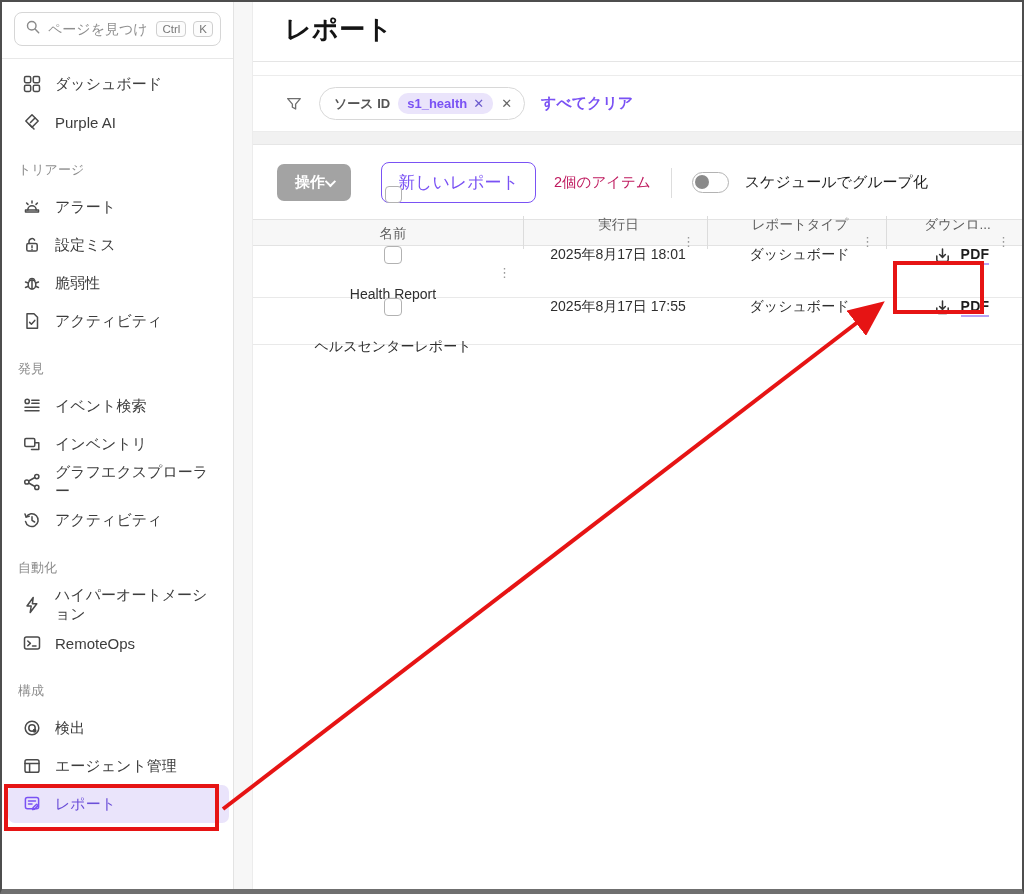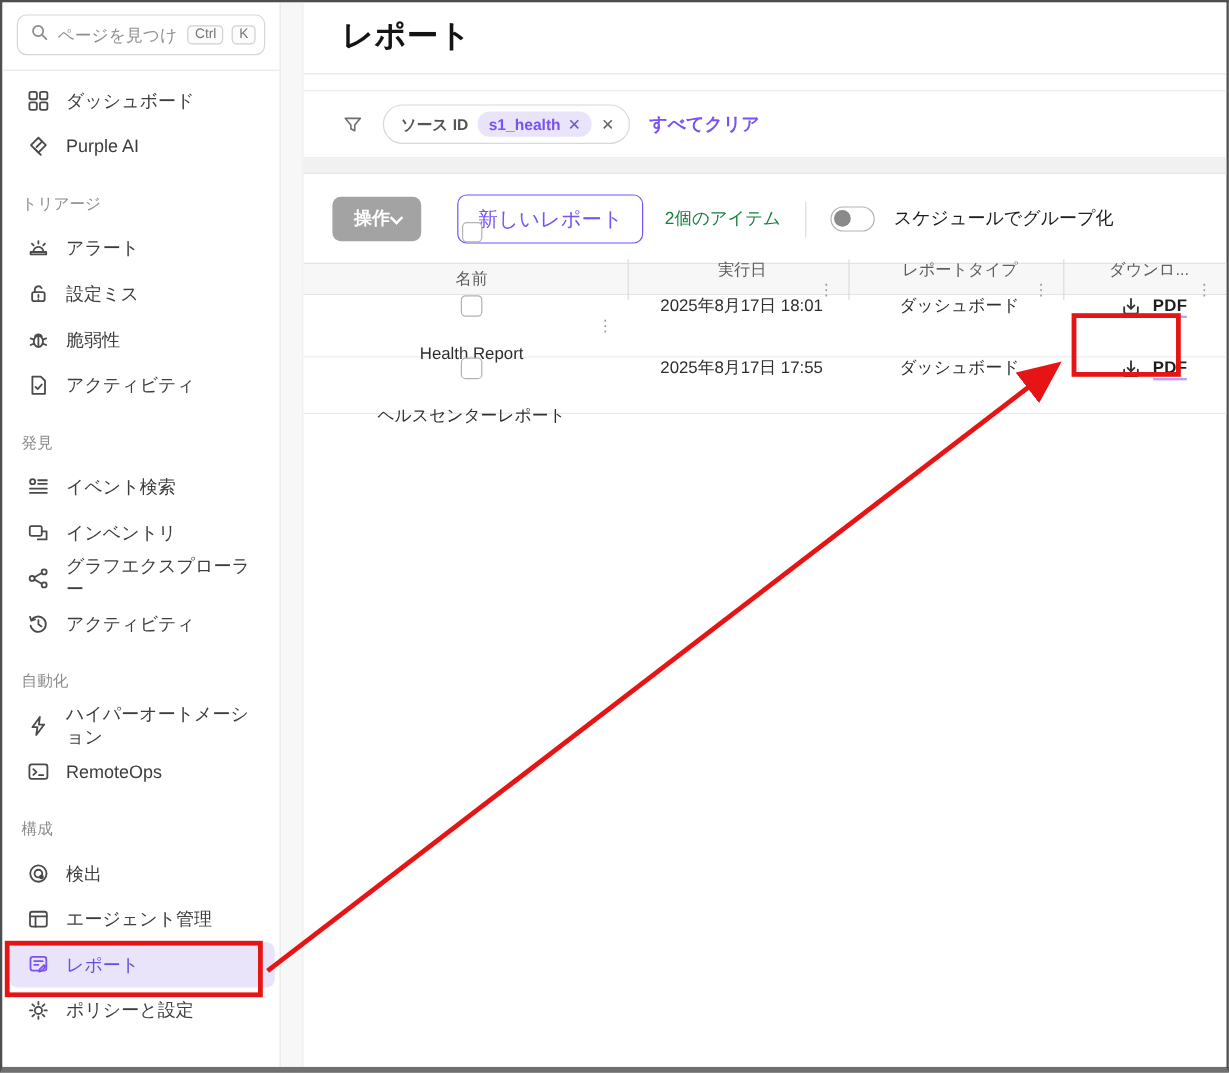--- a/index.html
+++ b/index.html
@@ -44,21 +44,21 @@
   .x-btn{font-size:13px;color:#6a5acd;cursor:pointer;line-height:1;}
   .x-outer{font-size:13px;color:#666;cursor:pointer;line-height:1;}
   .clear-all{font-size:15px;font-weight:700;color:var(--accent);cursor:pointer;}
 
   .gap-band{height:13px;background:#f1f1f1;border-bottom:1px solid #e6e6e6;}
 
   .toolbar{padding:17px 0 16px 24px;display:flex;align-items:center;gap:16px;}
   .btn-actions{display:flex;align-items:center;background:#a3a3a3;color:#fff;font-weight:700;font-size:15px;border:none;border-radius:7px;padding:9px 18px;cursor:default;}
   .chev{width:8px;height:8px;border-right:2px solid #fff;border-bottom:2px solid #fff;transform:rotate(45deg) translateY(-2px);}
   .btn-new{background:#fff;color:var(--accent);font-weight:400;font-size:17px;border:1.5px solid var(--accent);border-radius:8px;padding:8px 16px;cursor:pointer;margin-left:14px;}
-  .count{font-size:14.5px;color:#15803d;margin-left:2px;}
+  .count{font-size:14.5px;color:#be185d;margin-left:2px;}
   .tb-div{width:1px;height:30px;background:#ddd;margin:0 4px;}
   .toggle{width:37px;height:21px;border:1.5px solid #b3b3b3;border-radius:11px;background:#fff;position:relative;cursor:pointer;flex:none;}
   .toggle .knob{position:absolute;left:2px;top:1.8px;width:14.5px;height:14.5px;border-radius:50%;background:#8a8a8a;}
   .toggle-label{font-size:15px;color:#1c1c1c;}
 
   
   .table{width:100%;}
   .t-head{display:flex;background:#f7f7f7;border-top:1px solid var(--line);border-bottom:1px solid var(--line);height:27px;align-items:center;}
   .t-row{display:flex;border-bottom:1px solid #e9e9e9;background:#fff;align-items:stretch;}
   .c{display:flex;align-items:center;font-size:14px;color:#2e2e2e;padding:0 8px 0 14px;position:relative;flex-direction:column;}
@@ -247,29 +247,20 @@
         <div class="nav-item selected">
           <span class="nicon">
             <svg width="20" height="20" viewBox="0 0 20 20">
               <rect x="3.4" y="3.4" width="13.2" height="11.4" rx="2"></rect>
               <path d="M6.5 7 H13.5 M6.5 10 H10"></path>
               <path d="M11 13.8 L14.6 10.2 L16 11.6 L12.4 15.2 L10.6 15.6 Z"></path>
             </svg>
           </span>
           <span>レポート</span>
         </div>
-        <div class="nav-item">
-          <span class="nicon">
-            <svg width="20" height="20" viewBox="0 0 20 20">
-              <circle cx="10" cy="10" r="3"></circle>
-              <path d="M10 3 V5 M10 15 V17 M3 10 H5 M15 10 H17 M5 5 L6.5 6.5 M13.5 13.5 L15 15 M15 5 L13.5 6.5 M6.5 13.5 L5 15"></path>
-            </svg>
-          </span>
-          <span>ポリシーと設定</span>
-        </div>
       </div>
   </div>
 
   <div class="scroll-strip"></div>
 
   <div class="main">
     <div class="page-head">
       <div class="page-title">レポート</div>
     </div>
     <div class="tabs" id="tabs"></div>

